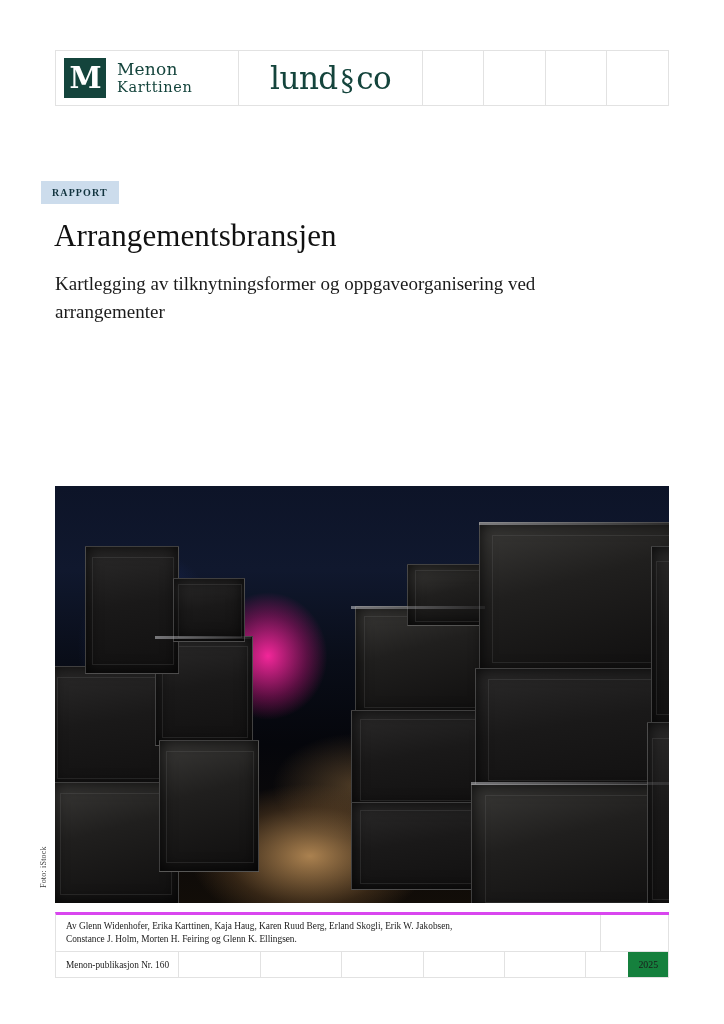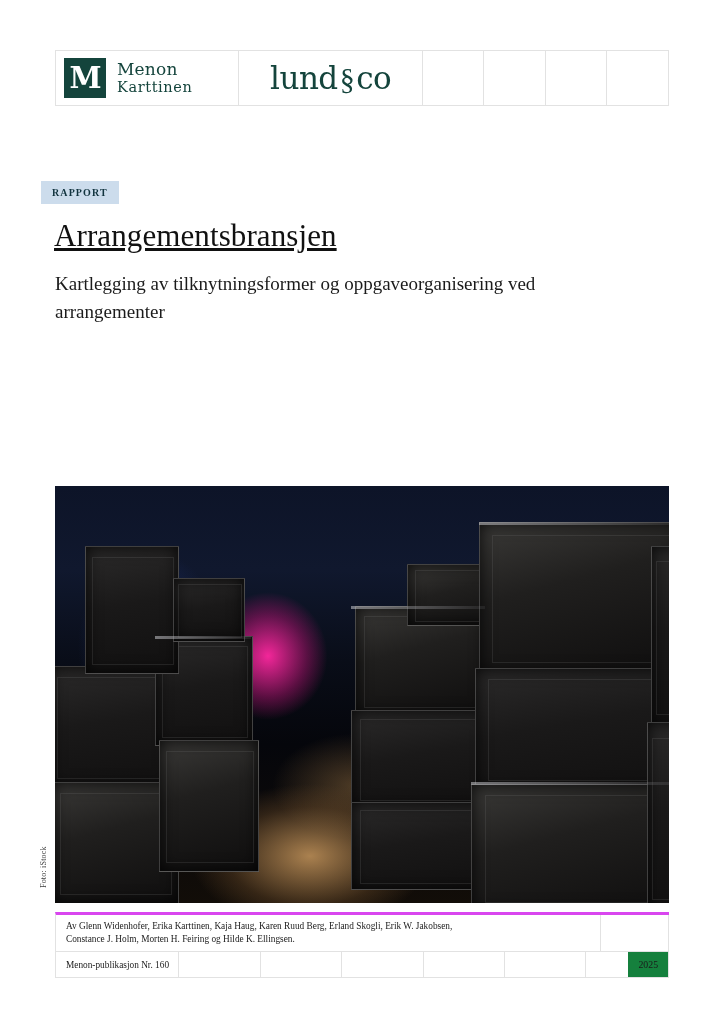--- a/index.html
+++ b/index.html
@@ -114,21 +114,20 @@
   .title {
     position: absolute;
     left: 54px;
     top: 218px;
     font-family: "Liberation Serif", serif;
     font-size: 31px;
     font-weight: normal;
     color: #111111;
     letter-spacing: 0.1px;
     margin: 0;
-    text-decoration: underline;
   }
   .subtitle {
     position: absolute;
     left: 55px;
     top: 270px;
     width: 500px;
     font-family: "Liberation Serif", serif;
     font-size: 19px;
     line-height: 1.48;
     color: #1b1b1b;
@@ -300,21 +299,21 @@
       <div class="edge" style="left:416px; top:296px; width:214px; height:3px;"></div>
       <div class="edge" style="left:100px; top:150px; width:96px; height:3px;"></div>
     </div>
   </div>
   <div class="photo-credit">Foto: iStock</div>
 
   <div class="footer">
     <div class="f-row authors-row">
       <div class="f-cell authors-cell">
         <span>Av Glenn Widenhofer, Erika Karttinen, Kaja Haug, Karen Ruud Berg, Erland Skogli, Erik W. Jakobsen,</span><br>
-        <span>Constance J. Holm, Morten H. Feiring og Hilde K. Ellingsen.</span>
+        <span>Constance J. Holm, Morten H. Feiring og Glenn K. Ellingsen.</span>
       </div>
       <div class="f-cell" style="width:68px;"></div>
     </div>
     <div class="f-row pub-row">
       <div class="f-cell pub-cell">Menon-publikasjon Nr. 160</div>
       <div class="f-cell pub-blank"></div>
       <div class="f-cell pub-blank"></div>
       <div class="f-cell pub-blank"></div>
       <div class="f-cell pub-blank"></div>
       <div class="f-cell pub-blank"></div>

